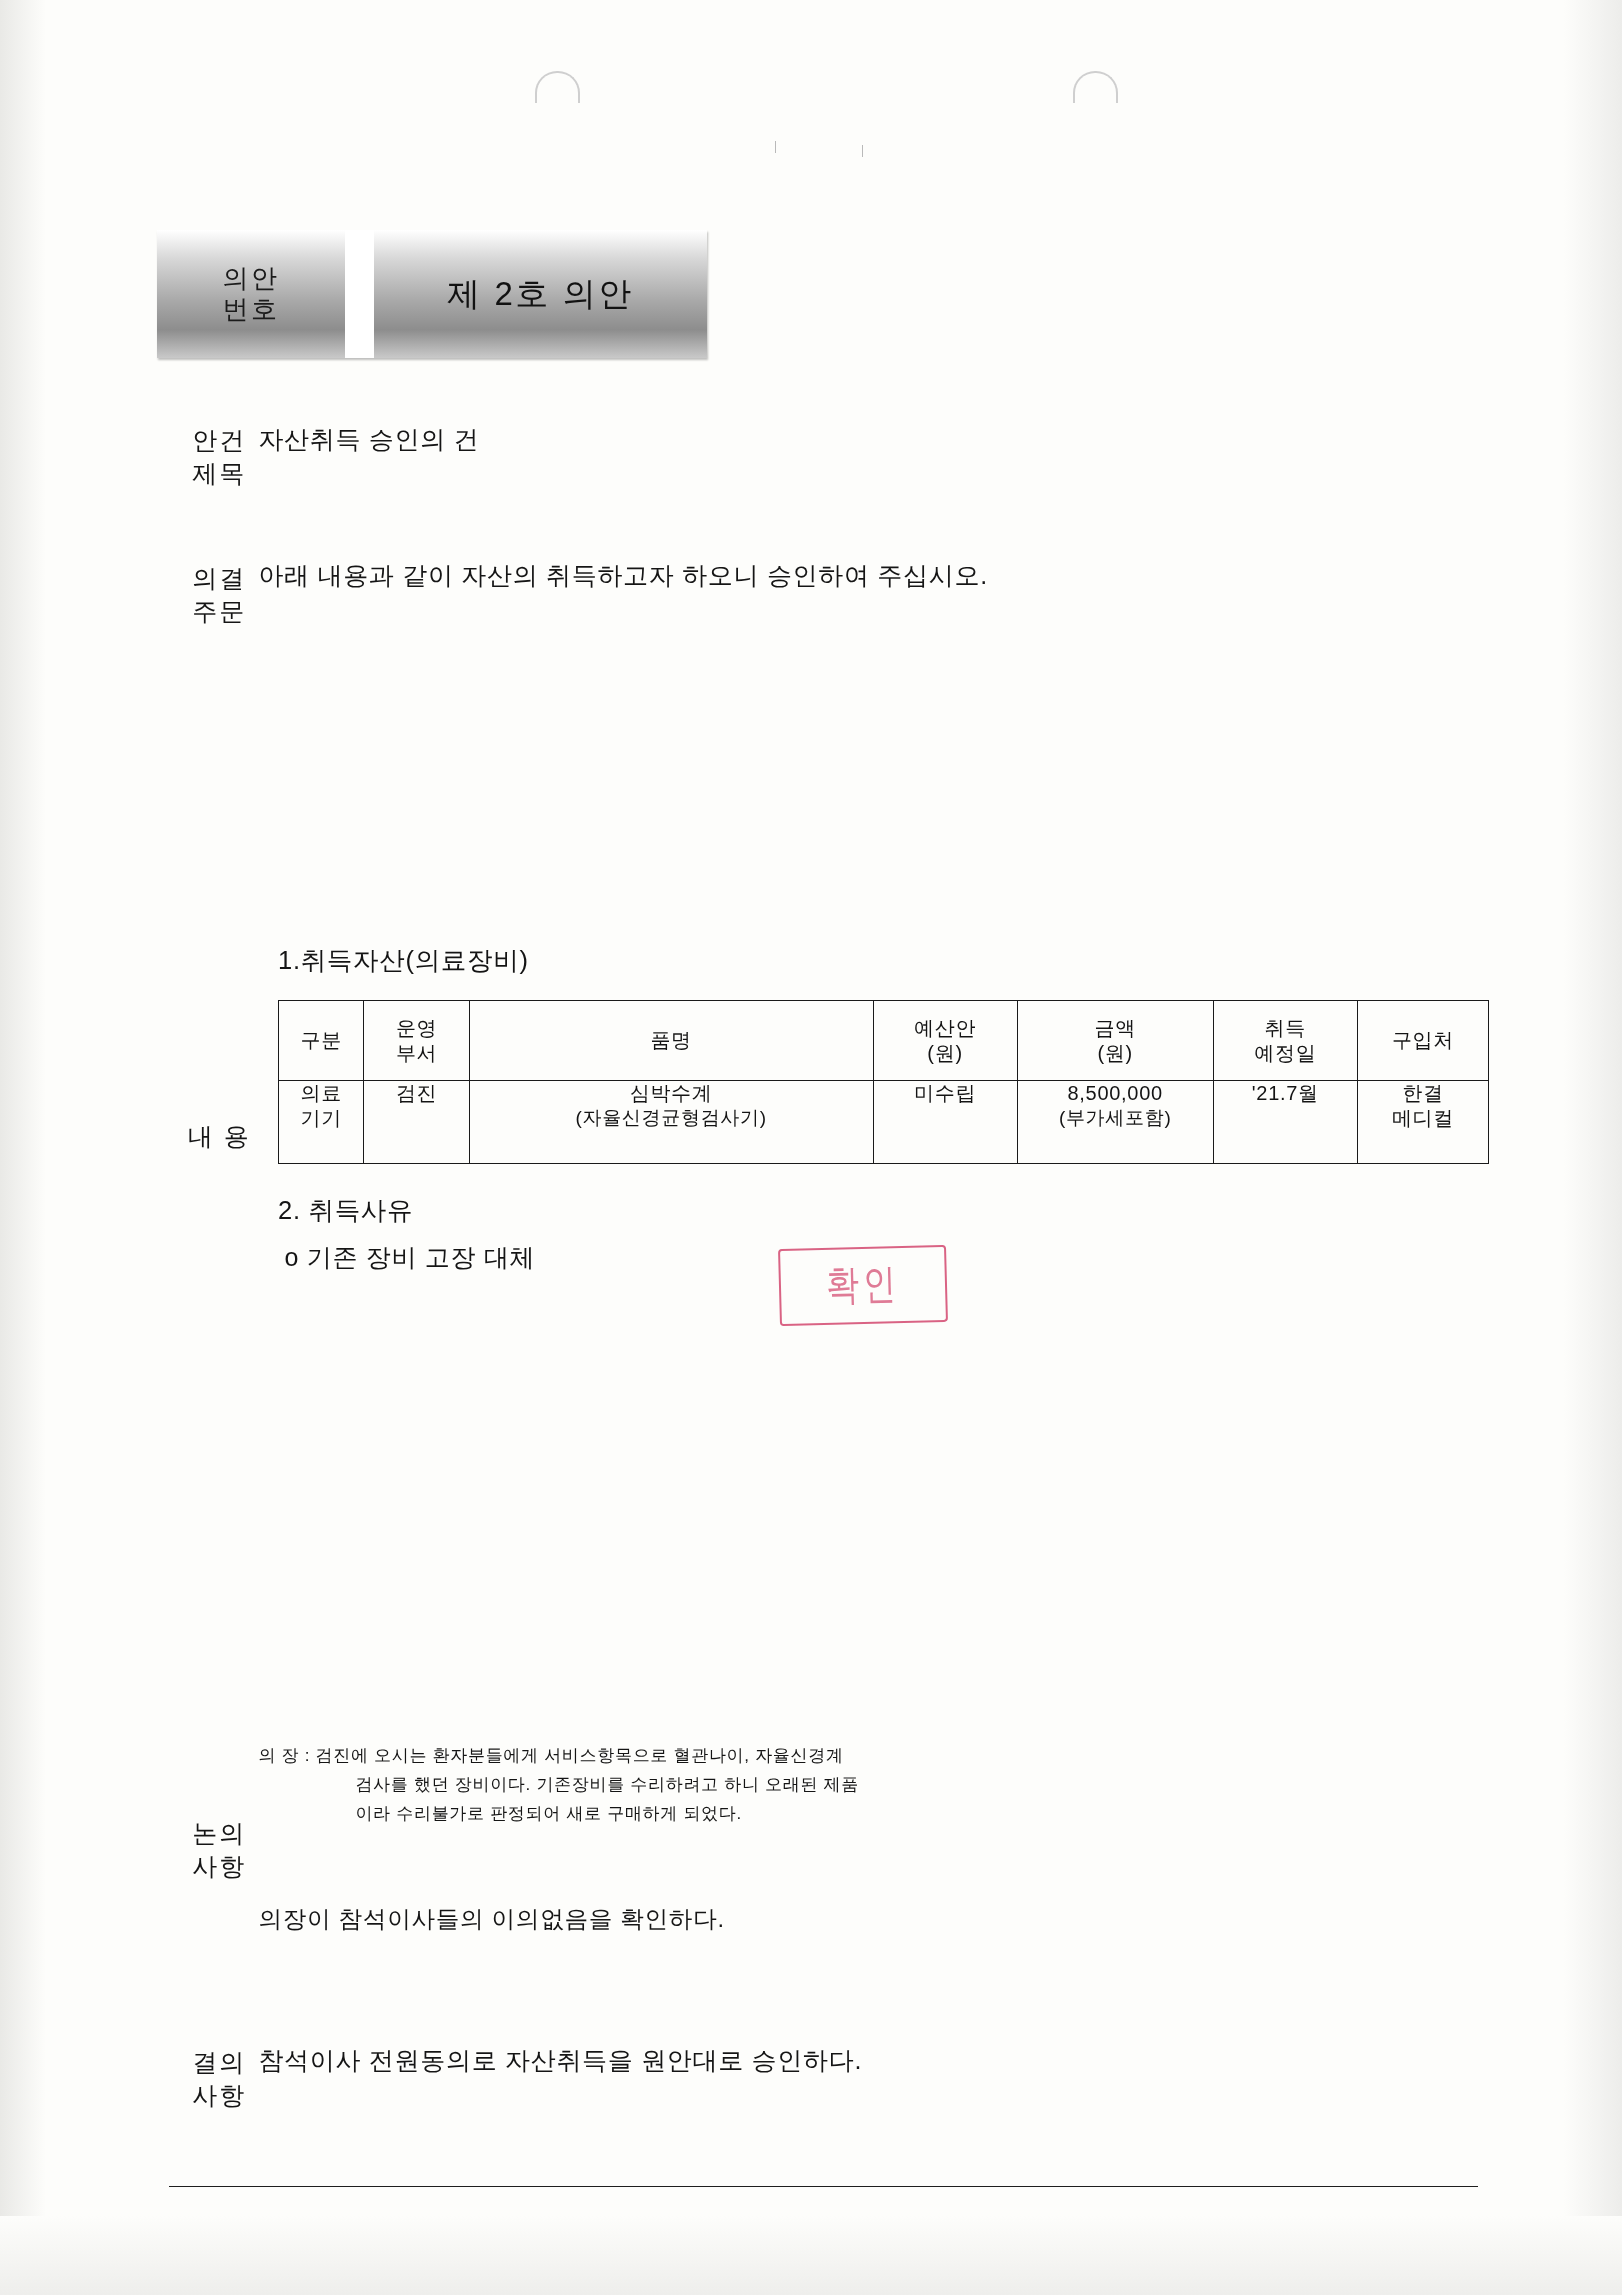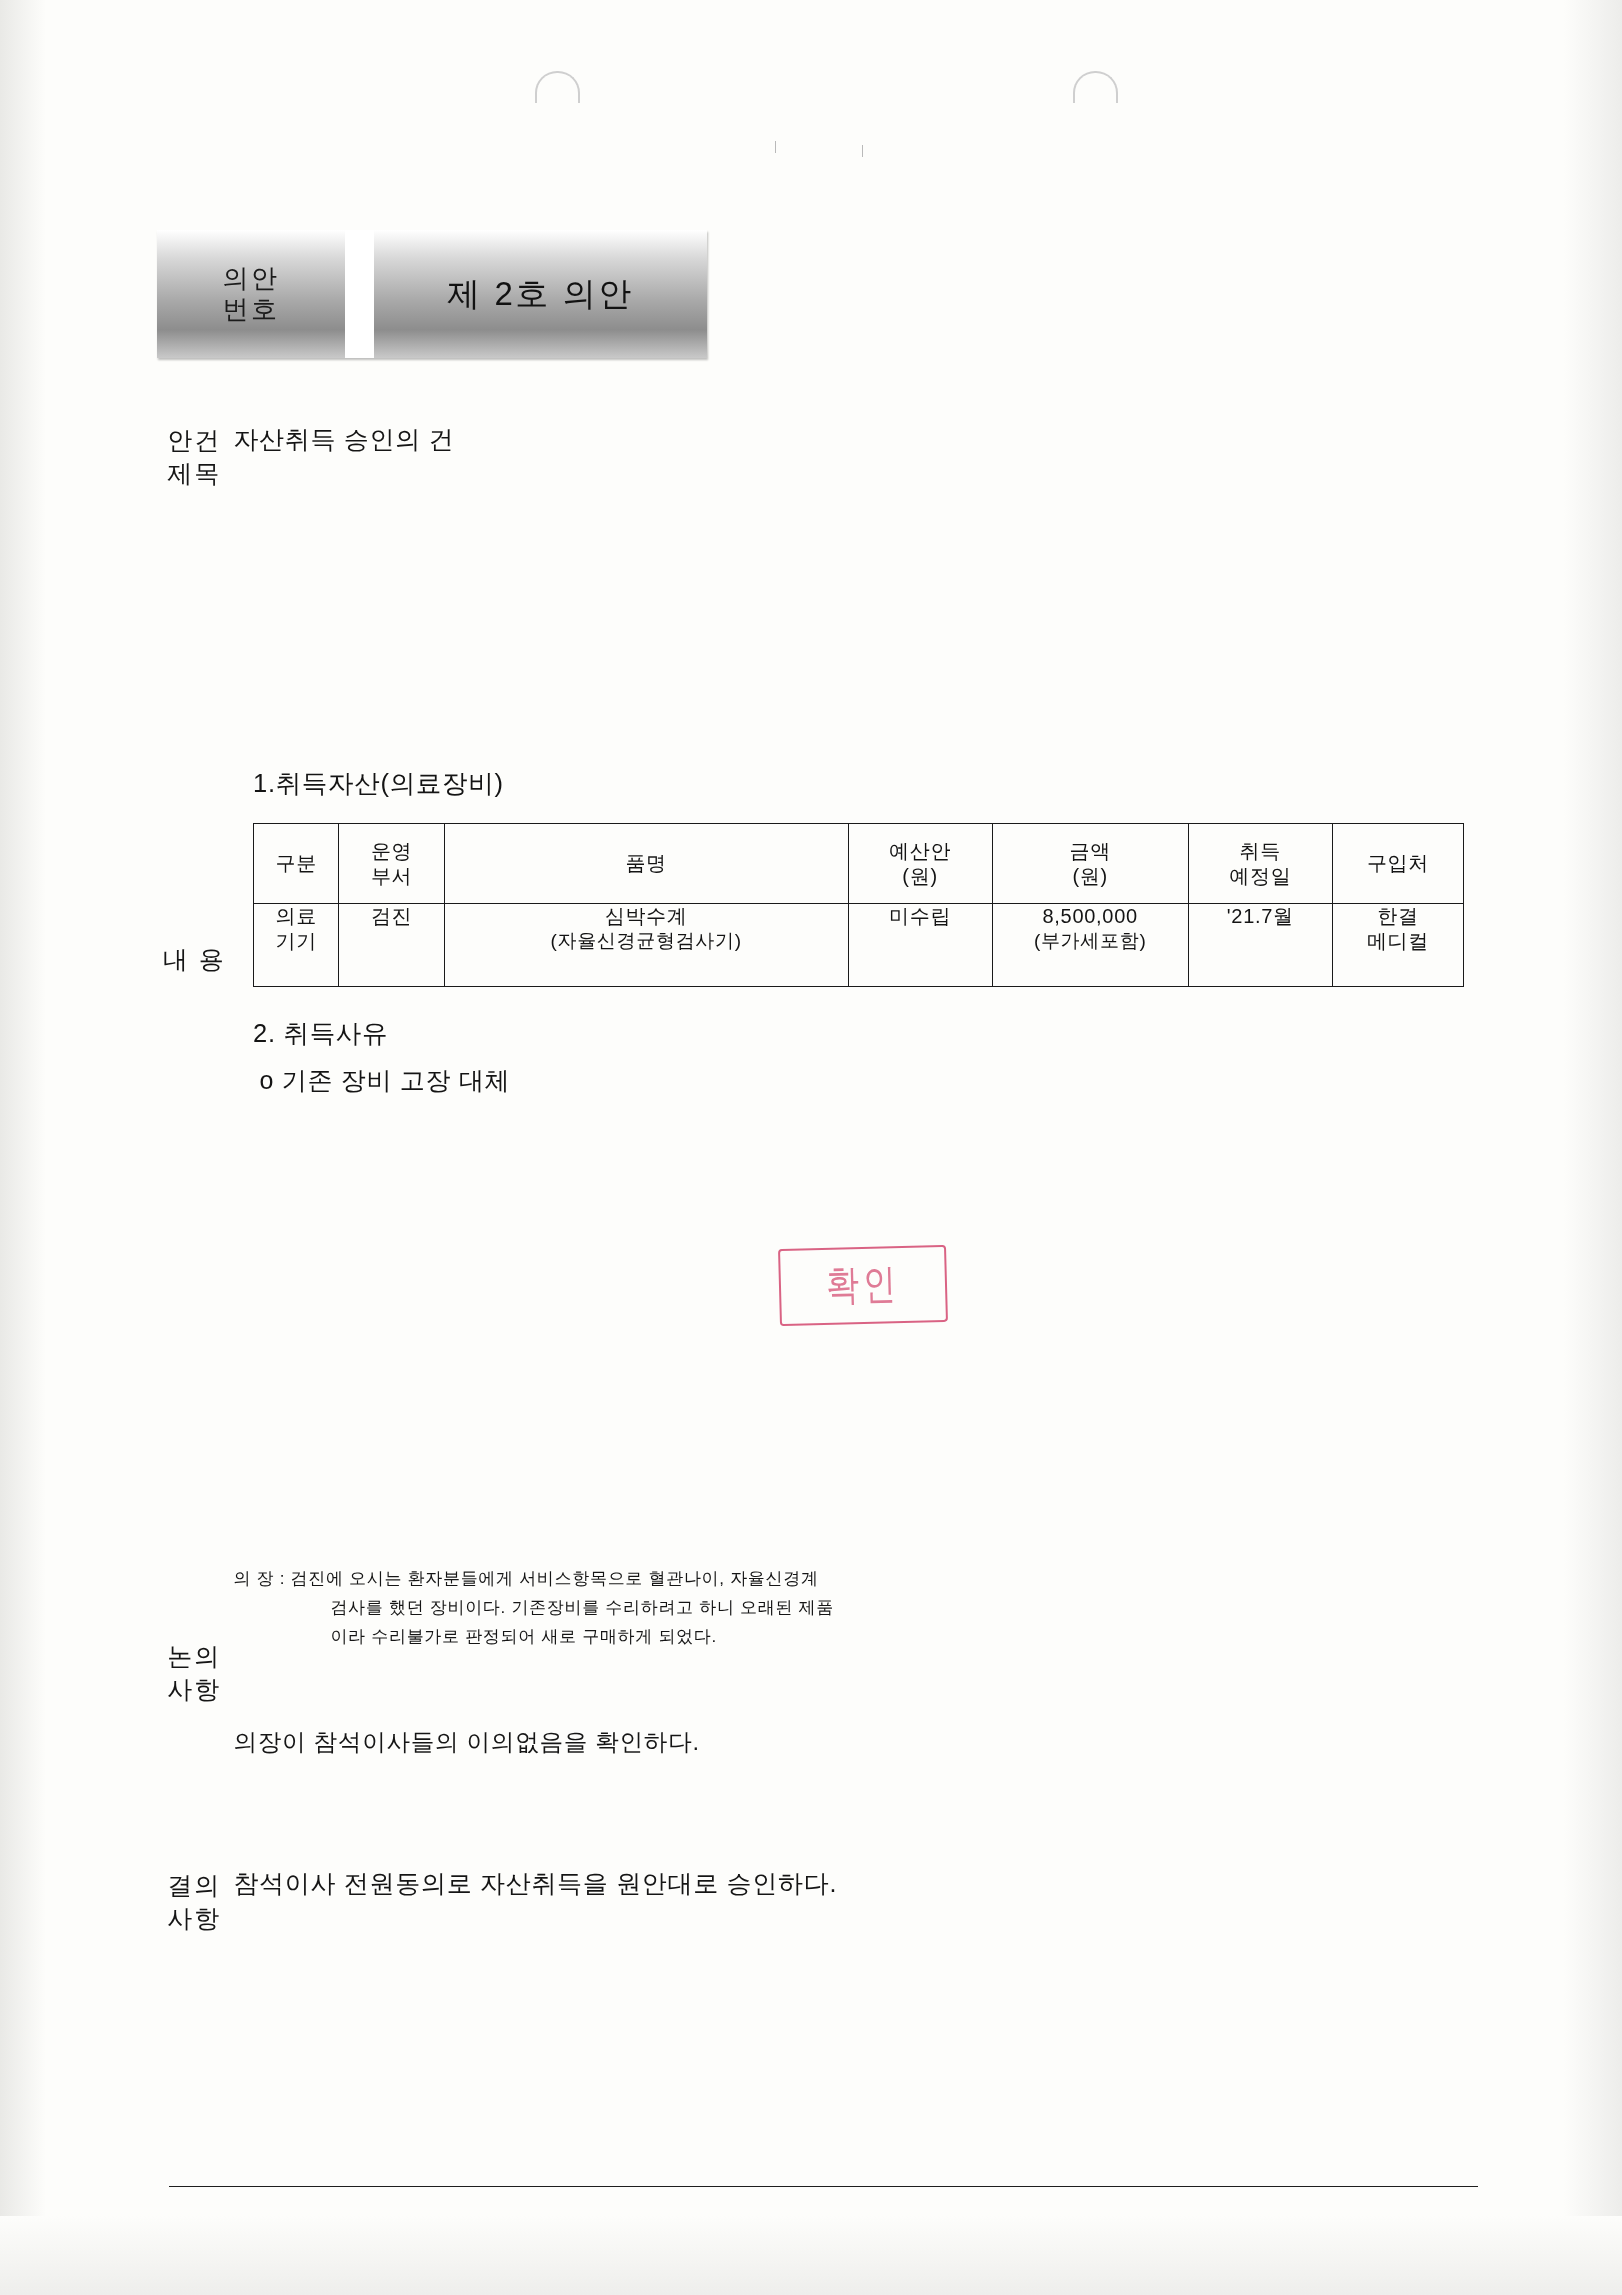--- a/index.html
+++ b/index.html
@@ -104,21 +104,21 @@
   }
   .bill-title {
     font-size: 33px;
     letter-spacing: 2.6px;
     color: #121212;
   }
 
   
   .doc-table {
     position: absolute;
-    left: 155px;
+    left: 180px;
     top: 393px;
     width: 1309px;
     border-collapse: collapse;
   }
   .doc-table td {
     border: none;
     vertical-align: top;
     padding: 0;
   }
   .row-sep {
@@ -296,20 +296,28 @@
     <tbody>
         <tr class="r-subject">
       <td class="lbl row-sep">
         <div>안건 제목</div>
       </td>
       <td class="val row-sep">
         <div>자산취득 승인의 건</div>
       </td>
     </tr>
 
+    <tr class="r-resolution">
+      <td class="lbl row-sep">
+        <div>의결 주문</div>
+      </td>
+      <td class="val row-sep">
+        <div>아래 내용과 같이 자산의 취득하고자 하오니 승인하여 주십시오.</div>
+      </td>
+    </tr>
 
     <tr class="r-content">
       <td class="lbl row-sep">
         <div>내  용</div>
       </td>
       <td class="val row-sep">
         <div class="content-body">
 
           <div class="sec-heading">1.취득자산(의료장비)</div>
 

